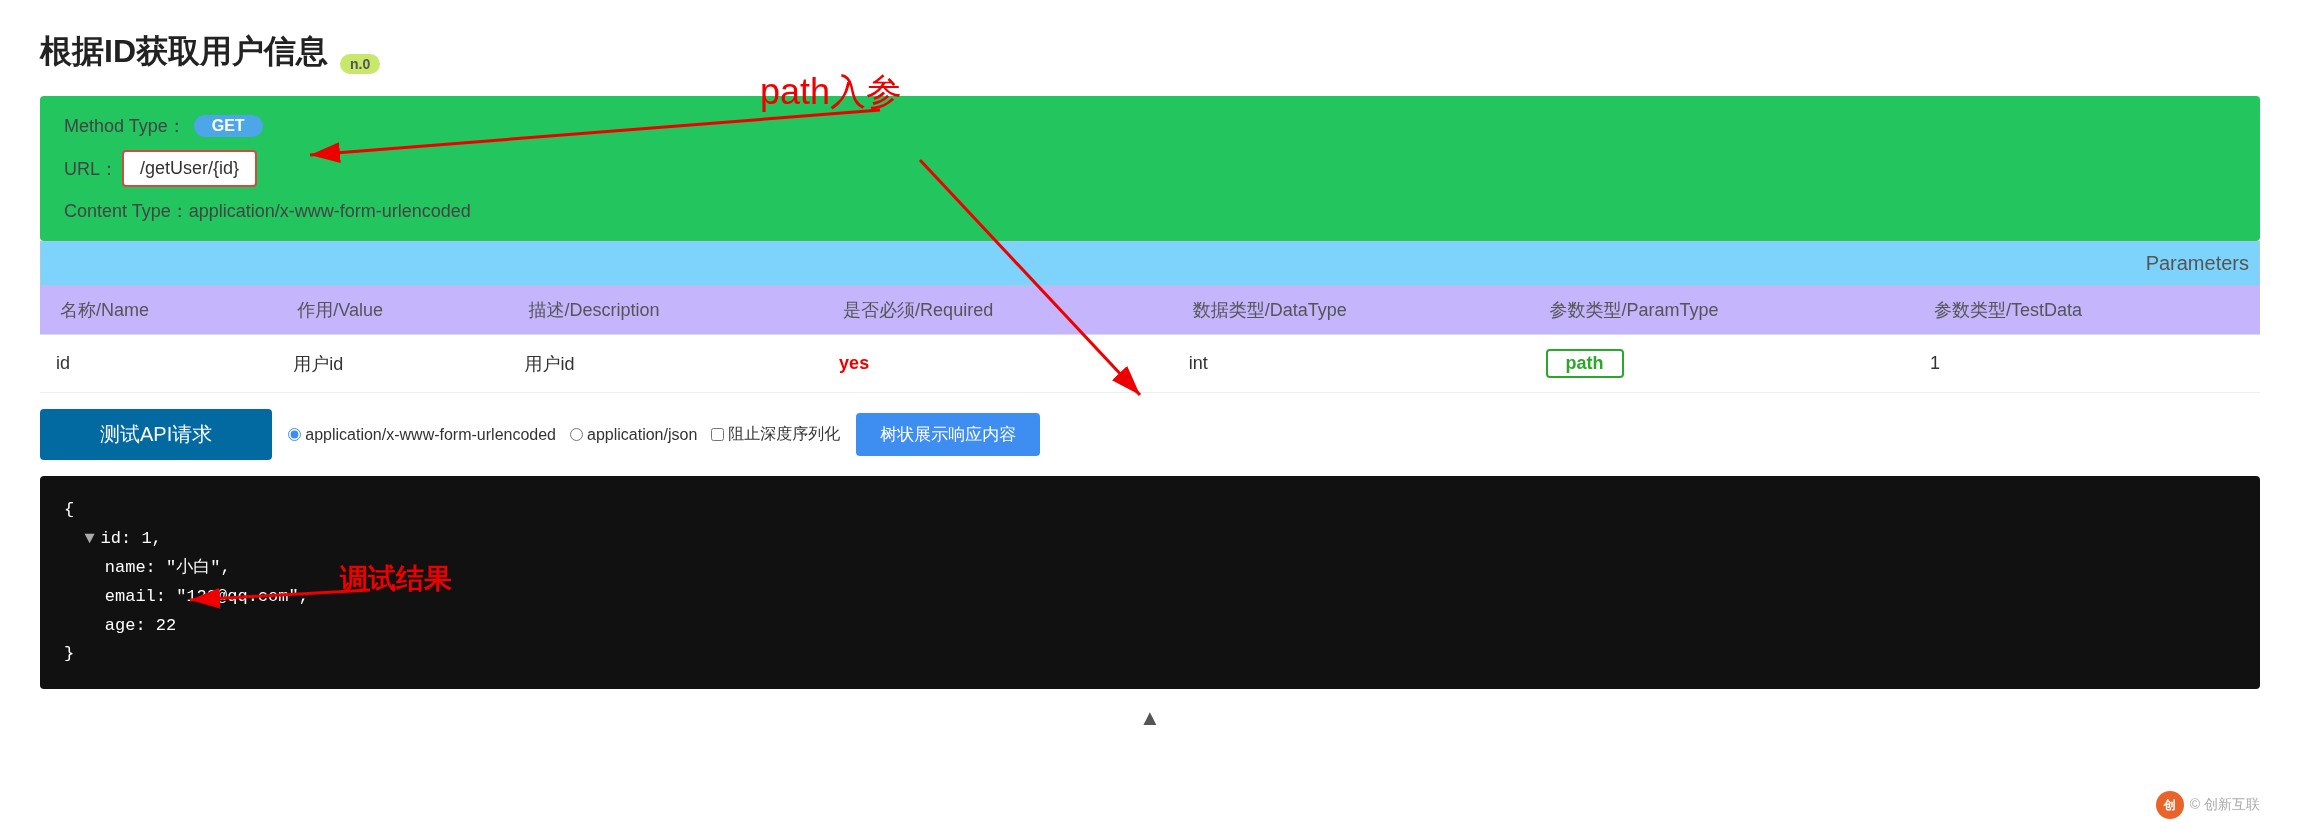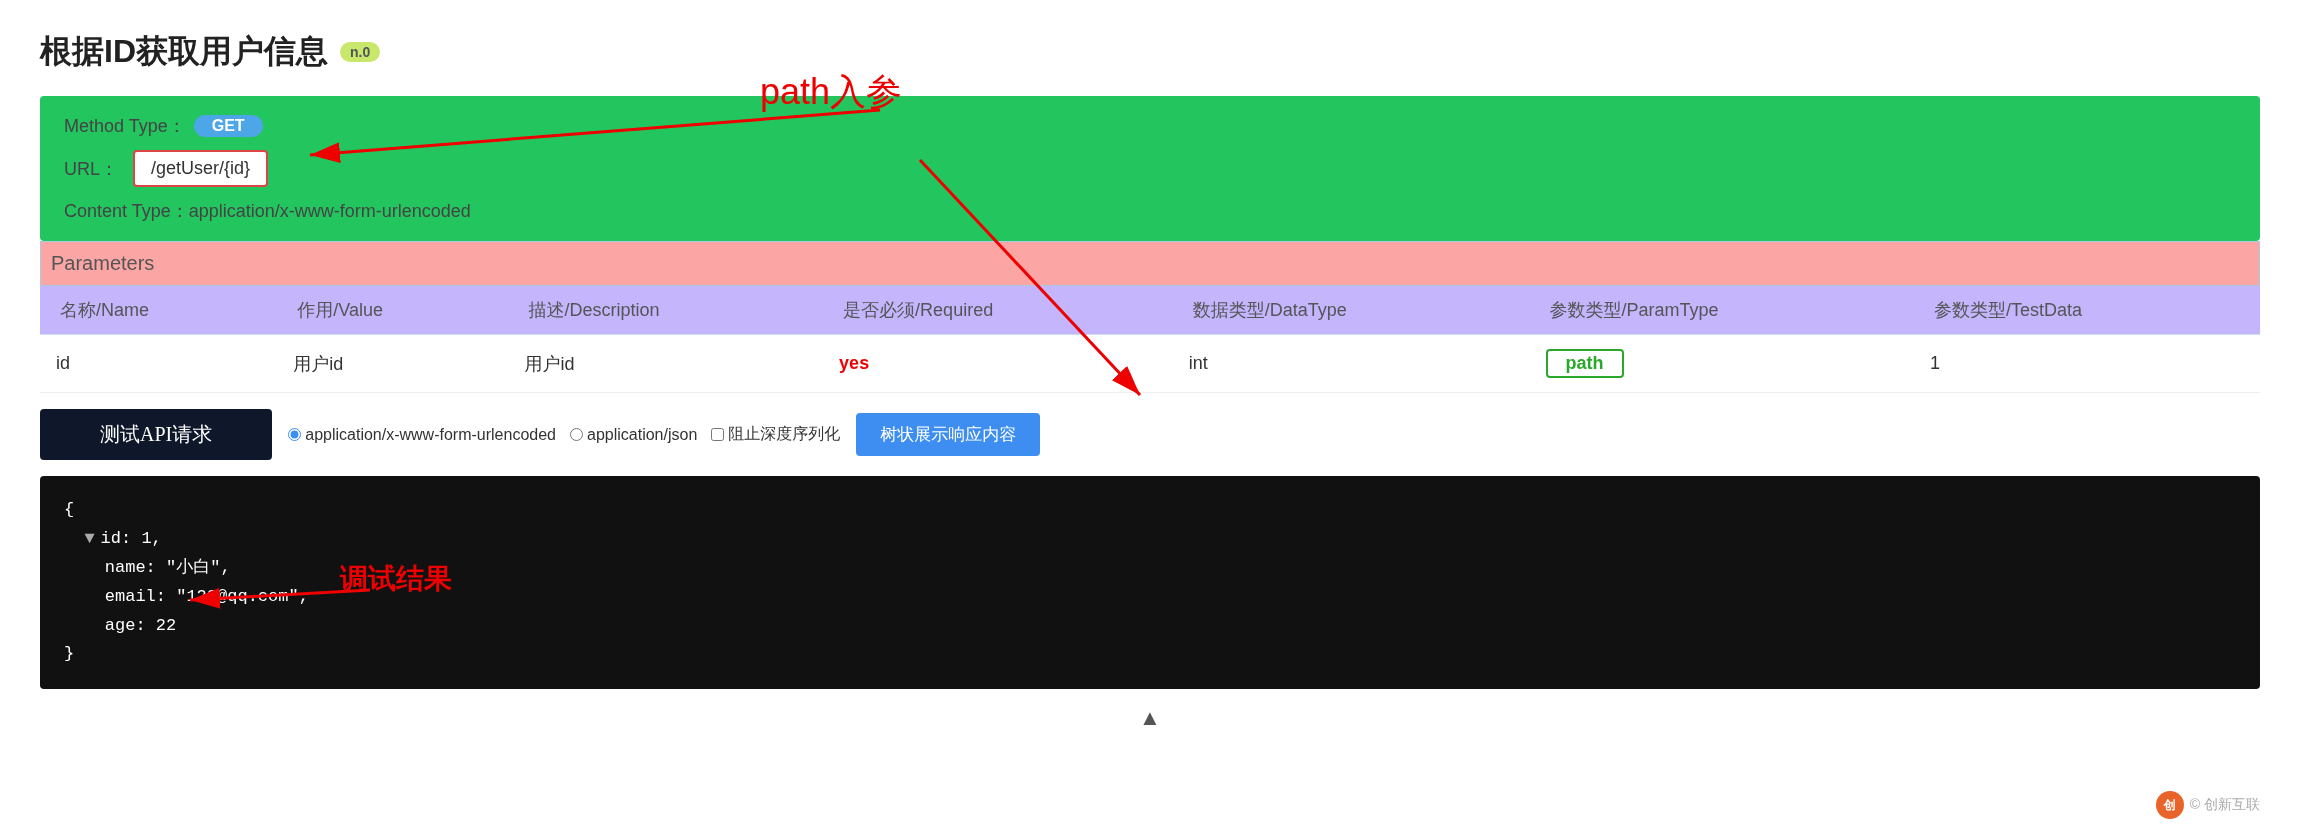--- a/index.html
+++ b/index.html
@@ -13,21 +13,21 @@
       overflow-x: hidden;
     }
 
     .page-container {
       padding: 30px 40px 20px 40px;
     }
 
     
     .title-area {
       display: flex;
-      align-items: center;
+      align-items: flex-end;
       gap: 12px;
       margin-bottom: 22px;
     }
     .page-title {
       font-size: 32px;
       font-weight: bold;
       color: #222;
     }
     .version-badge {
       background: #c8e86b;
@@ -66,30 +66,30 @@
       font-weight: bold;
       margin-left: 8px;
     }
     .url-box {
       border: 2px solid #d44;
       border-radius: 4px;
       padding: 6px 16px;
       font-size: 18px;
       color: #333;
       background: #fff;
-      margin-left: 15px;
+      margin-left: 4px;
     }
 
     
     .params-section {
       margin-top: 0;
     }
     .params-header {
-      background: #fca5a5;
-      text-align: left;
+      background: #7dd3fc;
+      text-align: right;
       padding: 10px;
       font-size: 20px;
       color: #555;
       border: 1px solid #aac8e0;
     }
     .params-table {
       width: 100%;
       border-collapse: collapse;
       font-size: 18px;
     }
@@ -122,28 +122,28 @@
 
     
     .action-bar {
       display: flex;
       align-items: center;
       gap: 16px;
       padding: 16px 0;
       flex-wrap: wrap;
     }
     .test-api-btn {
-      background: #0f172a;
+      background: #0369a1;
       color: #fff;
       border: none;
       border-radius: 4px;
       padding: 12px 60px;
       font-size: 20px;
       cursor: pointer;
-      font-family: Liberation Serif, serif;
+      font-family: Liberation Sans, sans-serif;
     }
     .radio-group {
       display: flex;
       align-items: center;
       gap: 14px;
       font-size: 16px;
       color: #333;
     }
     .radio-item {
       display: flex;

